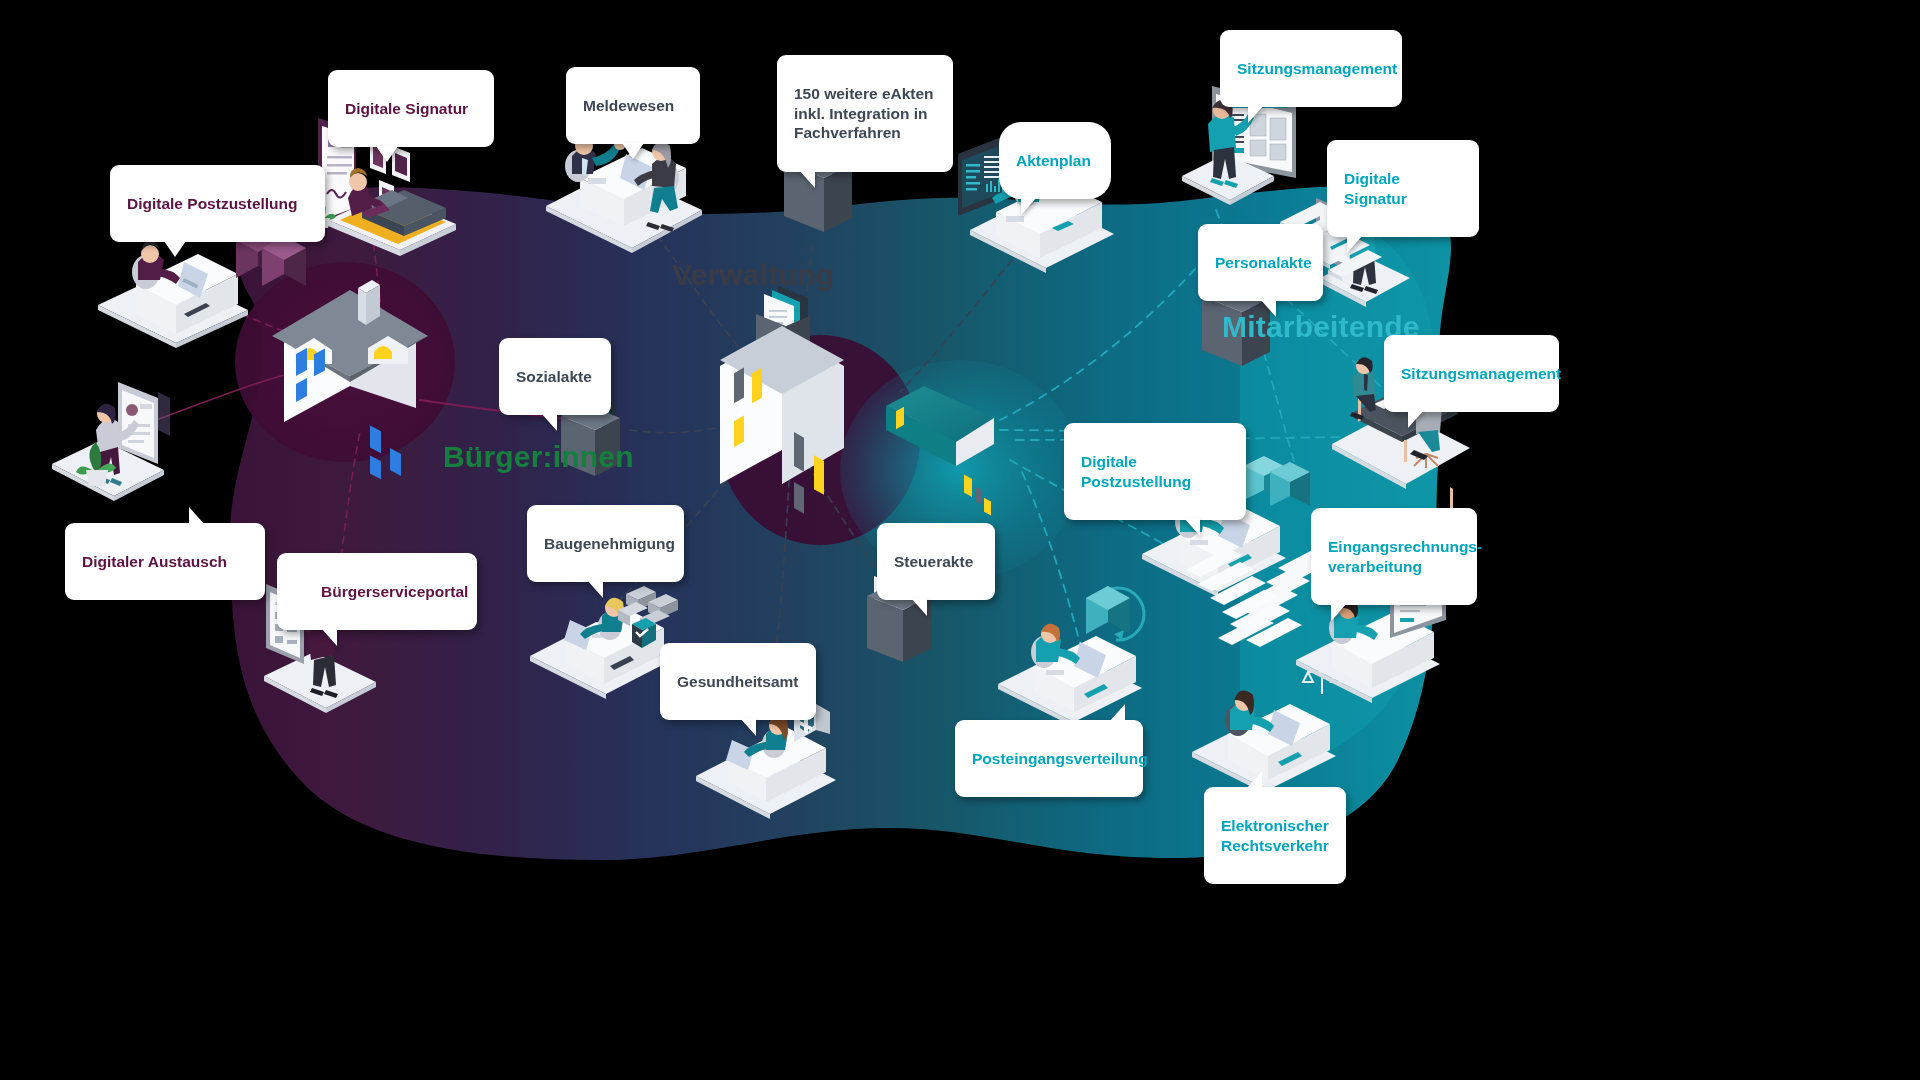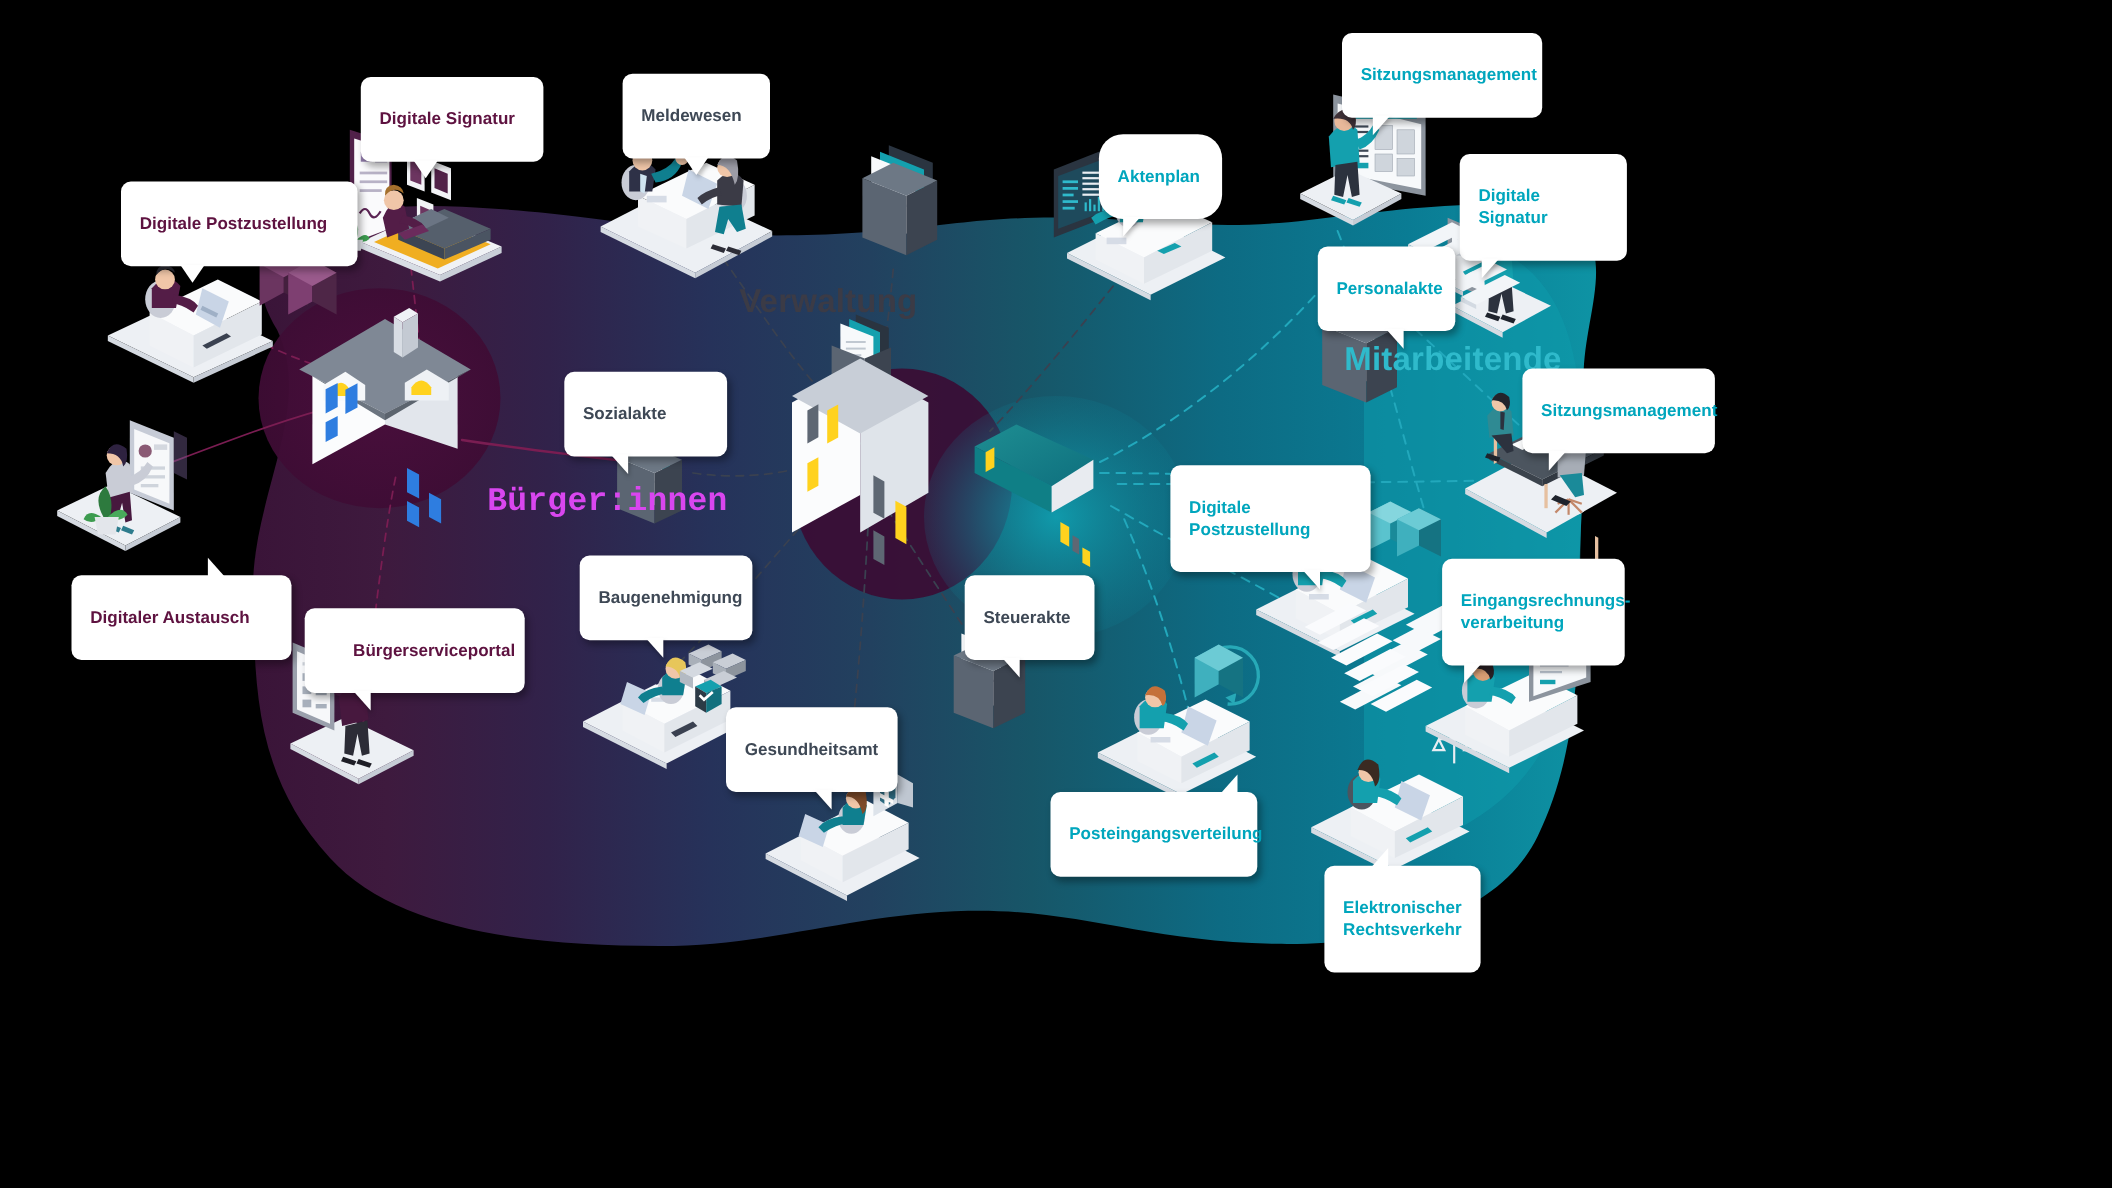--- a/index.html
+++ b/index.html
@@ -23,22 +23,21 @@
   .zone-word {
     position: absolute;
     font-weight: 700;
     letter-spacing: 0.2px;
     white-space: nowrap;
     pointer-events: none;
   }
   #zone-buergerinnen {
     left: 443px; top: 440px;
     font-size: 30px;
-    color: #d946ef;
-    font-family: Liberation Mono, monospace;
+    color: #15803d;
   }
   #zone-verwaltung {
     left: 672px; top: 258px;
     font-size: 30px;
     color: #3B3B46;
   }
   #zone-mitarbeitende {
     left: 1222px; top: 310px;
     font-size: 30px;
     color: #2FBACB;
@@ -883,22 +882,28 @@
   <div class="callout c-purple t-dr" style="left:277px; top:553px; width:200px;padding-left:44px;">
     <span>Bürgerserviceportal</span>
     <i class="tail" style="left:44px;"></i>
   </div>
 
   <div class="callout c-slate t-down" style="left:566px; top:67px; width:134px;">
     <span>Meldewesen</span>
     <i class="tail" style="left:56px;"></i>
   </div>
 
-
-  <div class="callout c-slate t-dr" style="left:513px; top:338px; width:148px;">
+  <div class="callout c-slate t-dr" style="left:777px; top:55px; width:176px;">
+    <span>150 weitere eAkten
+inkl. Integration in
+Fachverfahren</span>
+    <i class="tail" style="left:22px;"></i>
+  </div>
+
+  <div class="callout c-slate t-dr" style="left:499px; top:338px; width:112px;">
     <span>Sozialakte</span>
     <i class="tail" style="left:42px;"></i>
   </div>
 
   <div class="callout c-slate t-dr" style="left:527px; top:505px; width:157px;">
     <span>Baugenehmigung</span>
     <i class="tail" style="left:60px;"></i>
   </div>
 
   <div class="callout c-slate t-dr" style="left:660px; top:643px; width:156px;">

